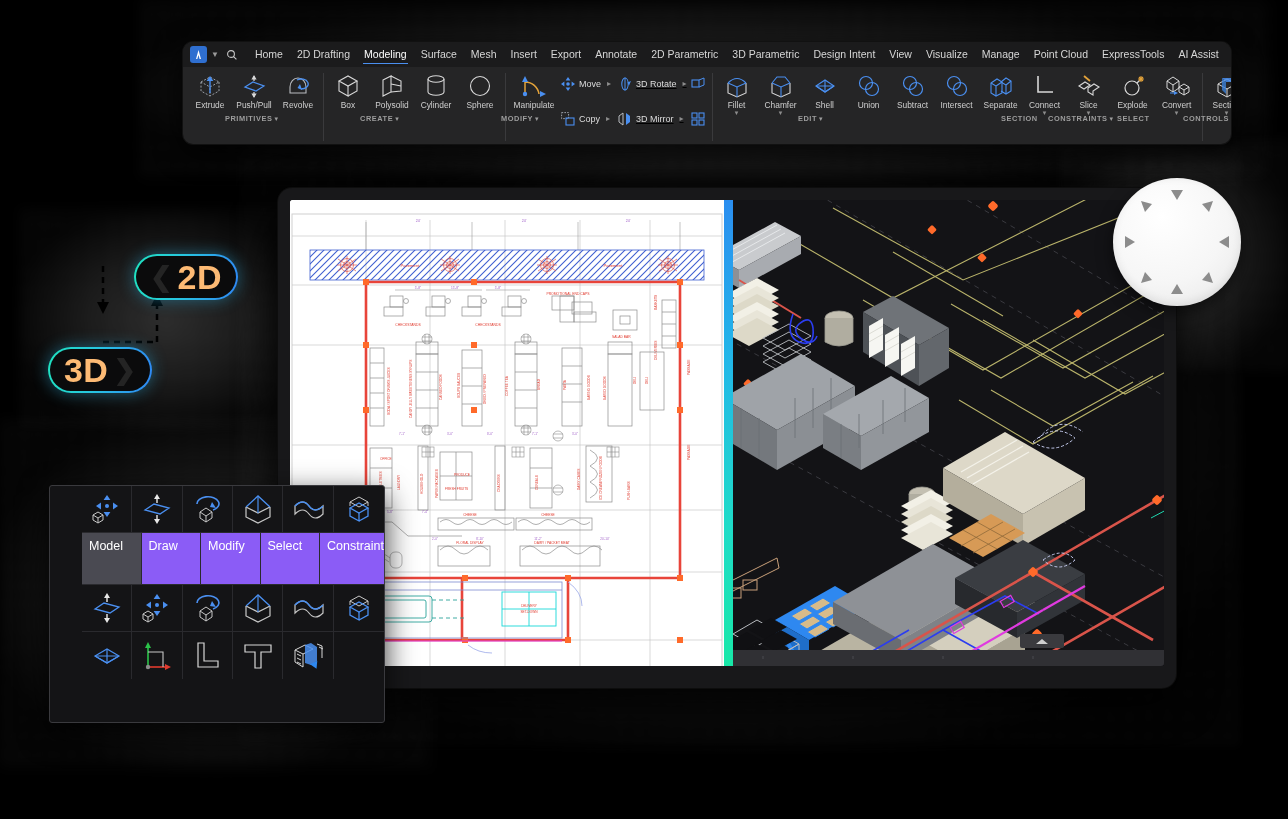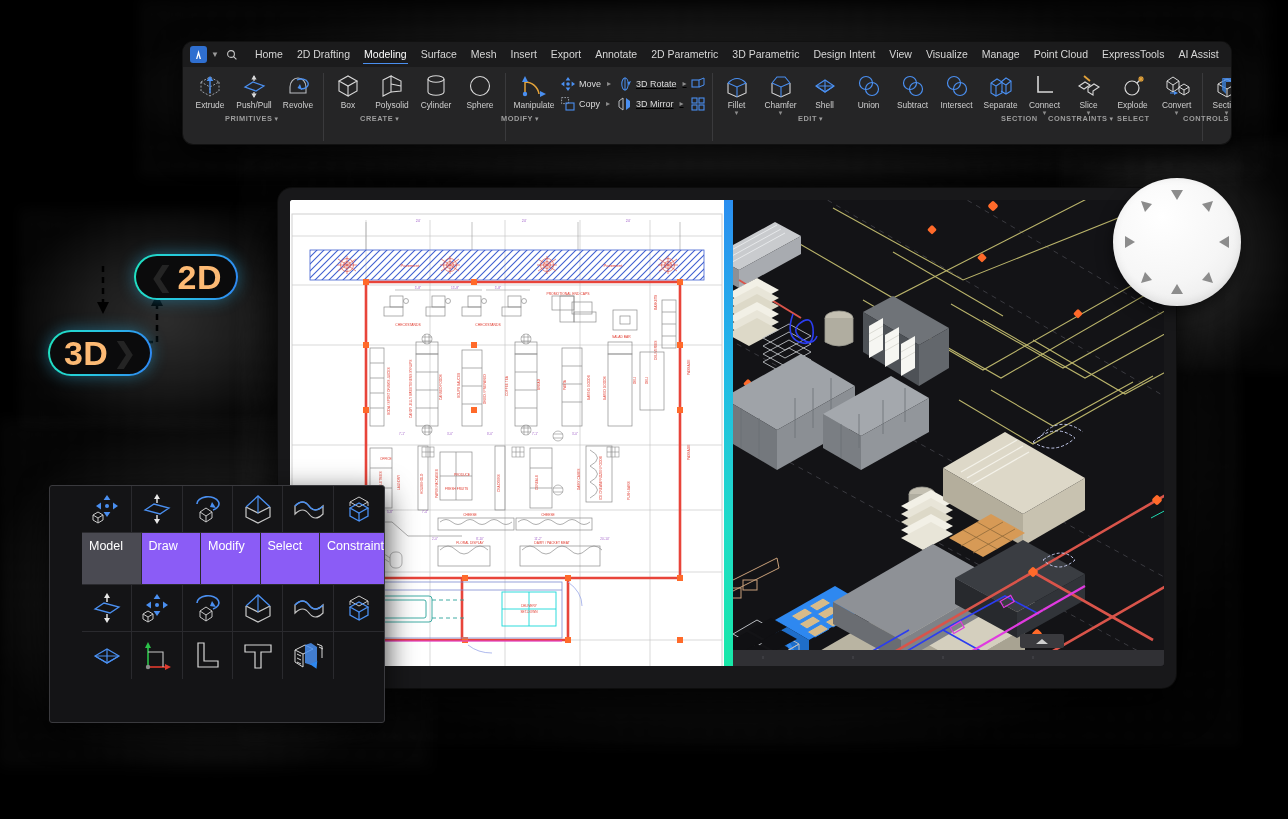--- a/index.html
+++ b/index.html
@@ -64,21 +64,21 @@
     content:"";position:absolute;left:0;top:6px;bottom:-14px;width:1px;background:#3a3a3c;
   }
   .big-btn{
     width:44px; display:flex;flex-direction:column;align-items:center;
     padding-top:5px; cursor:default;
   }
   .big-btn .ic{height:26px;display:flex;align-items:flex-end;justify-content:center;}
   .big-btn .lb{color:#cfcfcf;font-size:8.4px;margin-top:3px;text-align:center;line-height:1.05;white-space:nowrap;}
   .caret{color:#8d8d8d;font-size:6px;line-height:5px;margin-top:1px;}
 
-  .small-col{ display:flex;flex-direction:column;justify-content:flex-start;padding-top:8px;gap:3px;}
+  .small-col{ display:flex;flex-direction:column;justify-content:flex-start;padding-top:8px;gap:18px;}
   .small-btn{display:flex;align-items:center;gap:4px;height:17px;cursor:default;}
   .small-btn .sic{width:15px;height:15px;display:flex;align-items:center;justify-content:center;}
   .small-btn .slb{color:#dcdcdc;font-size:9px;white-space:nowrap;}
   .small-btn .sdot{color:#8d8d8d;font-size:8px;margin-left:2px;}
 
   #panel-labels{
     position:absolute; left:0; right:0; bottom:0; height:18px;
     display:flex; align-items:center;
   }
   .plabel{
@@ -117,21 +117,21 @@
     background:linear-gradient(100deg,#1fe3c0 0%, #27c6e0 45%, #2f86f5 100%);
     box-shadow:0 0 16px rgba(40,180,230,.45);
   }
   .toggle-inner{
     border-radius:999px;background:#0b0b0c;display:flex;align-items:center;justify-content:center;
     gap:5px;width:100%;height:100%;
   }
   .toggle-label{color:#fdba74;font-size:34px;font-weight:bold;letter-spacing:.5px;}
   .toggle-chev{color:#242424;font-size:27px;font-weight:bold;}
   #toggle2d{left:134px; top:254px; width:104px; height:46px;}
-  #toggle3d{left:48px; top:330px; width:104px; height:46px;}
+  #toggle3d{left:48px; top:347px; width:104px; height:46px;}
 
   
   #solidface{
     position:absolute; left:49px; top:485px; width:336px; height:238px;
     background:#141416; border:1px solid #3a3a3e; border-radius:3px;
     box-shadow:0 10px 30px rgba(0,0,0,.8);
   }
   #sf-title{height:26px;background:#1b1b1d;display:flex;align-items:center;
     padding:0 8px;border-bottom:1px solid #2c2c30;}
   #sf-title .t{color:#f0f0f0;font-size:13px;}

